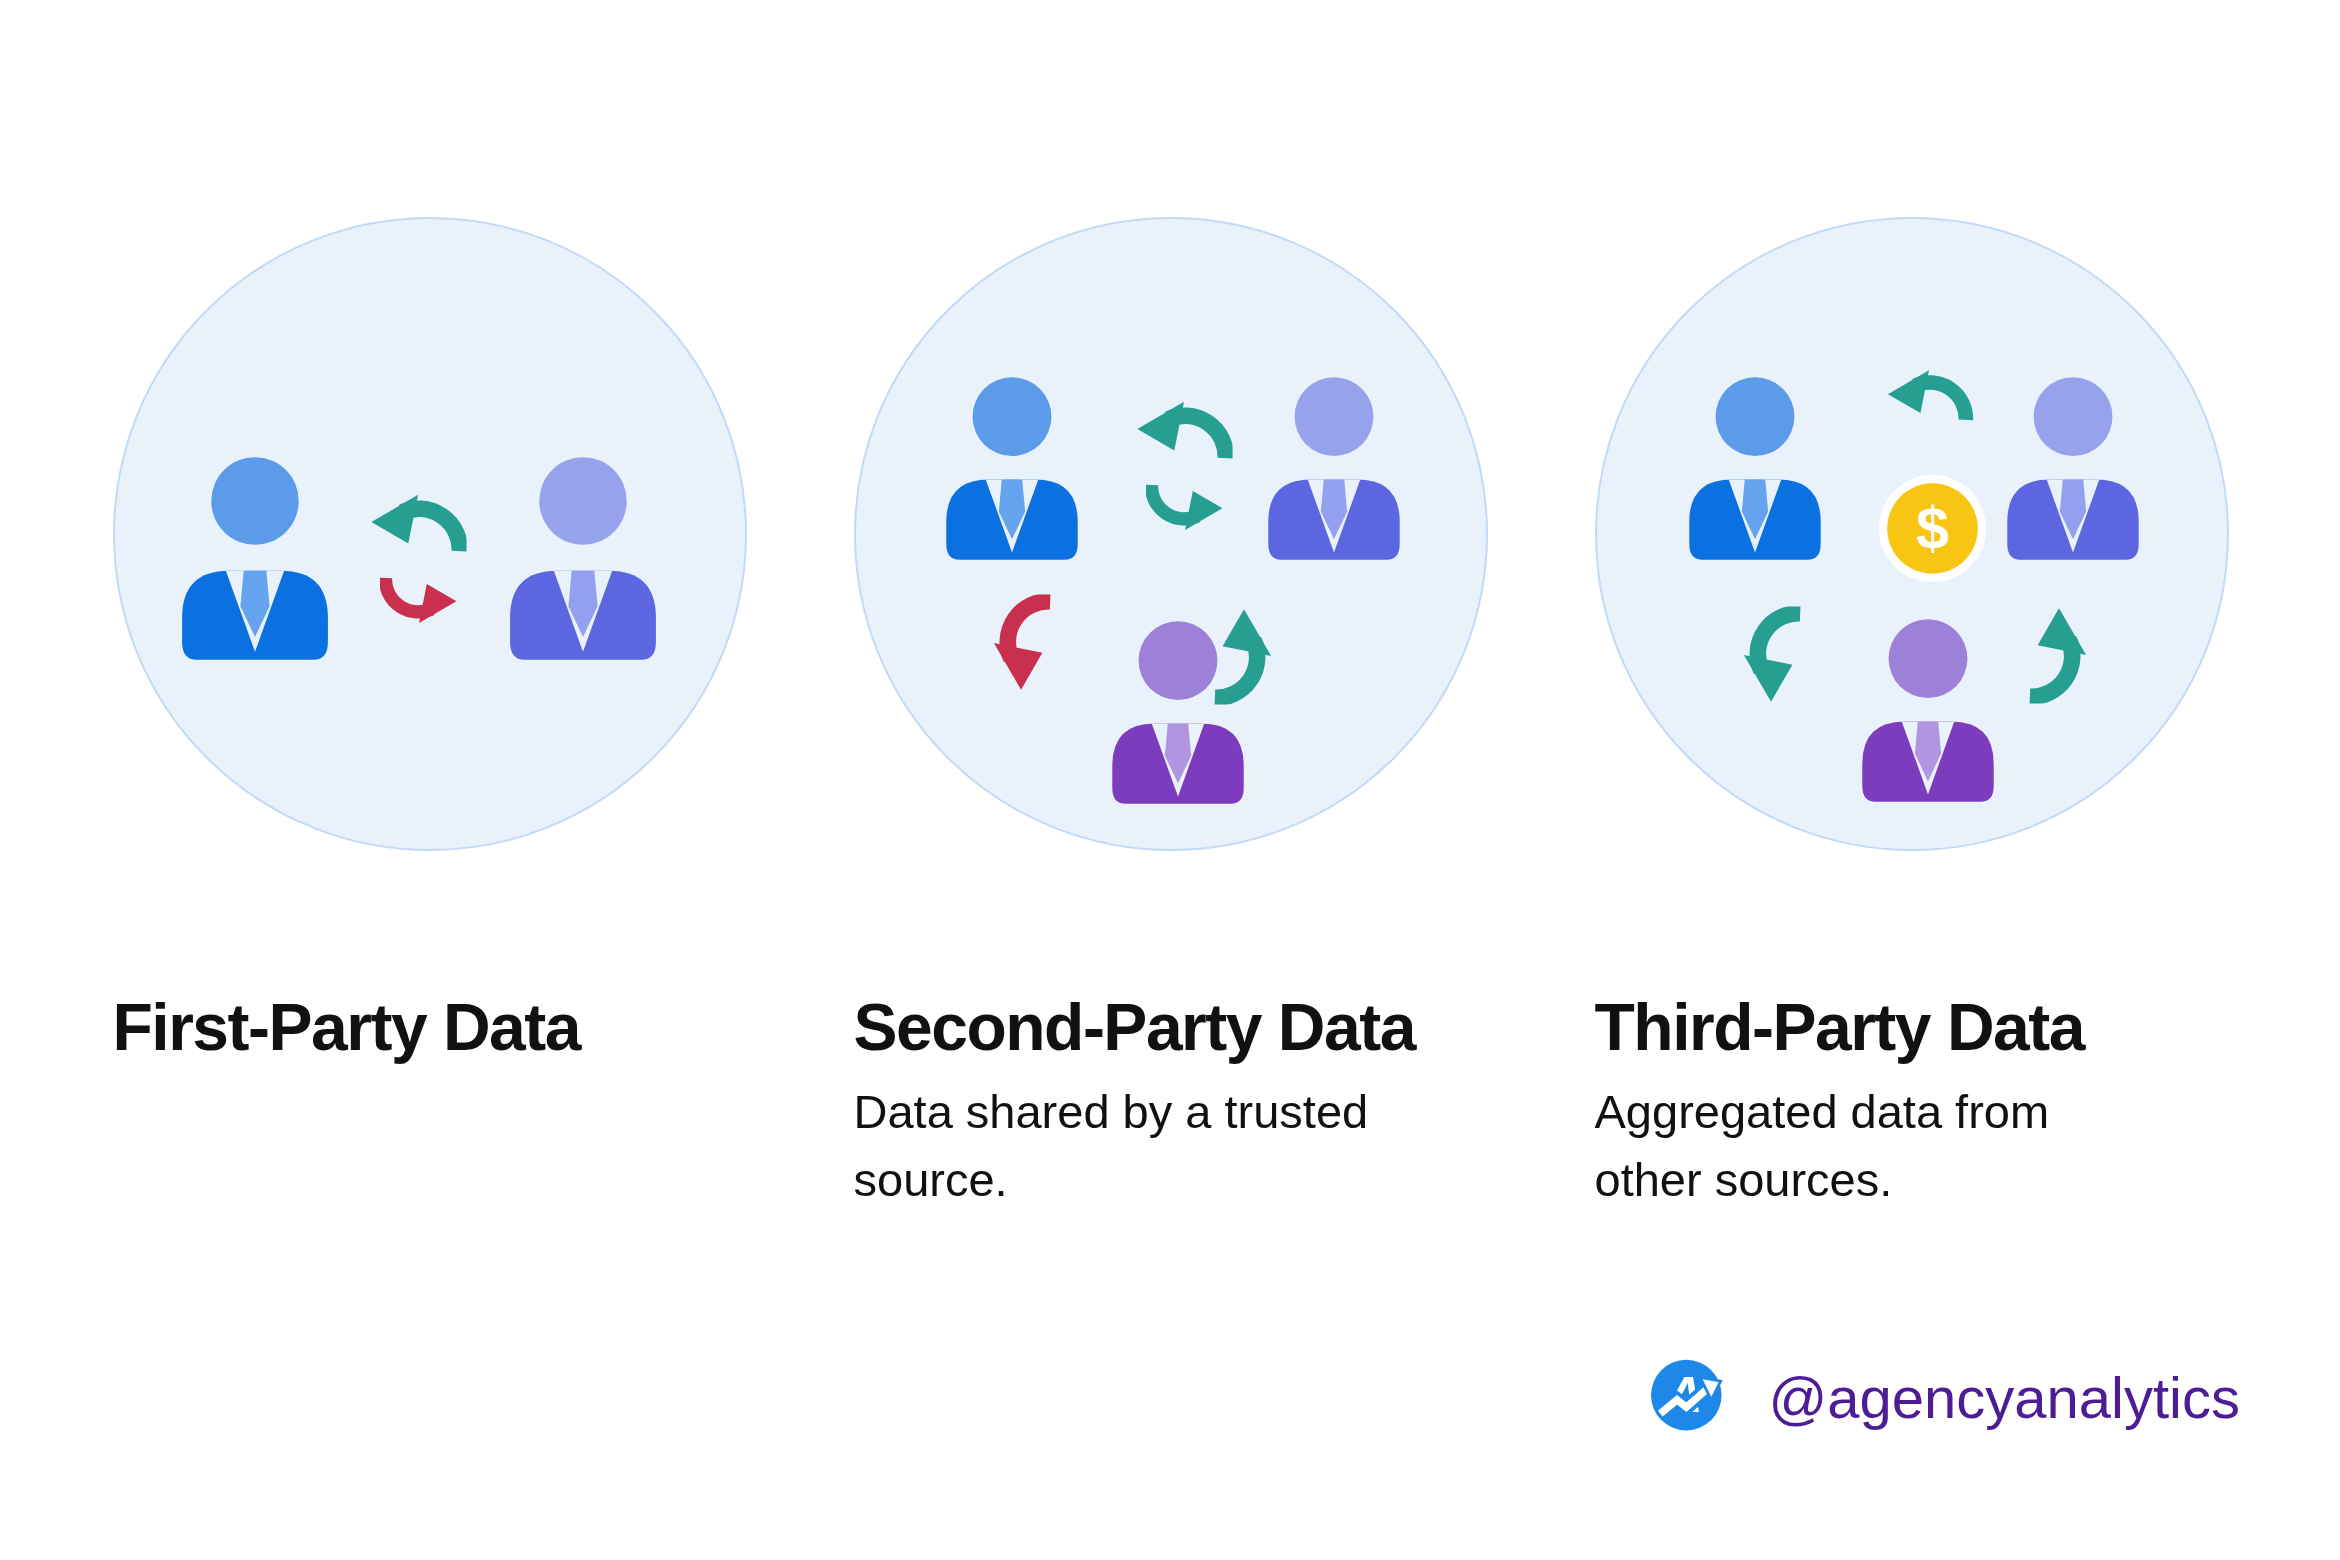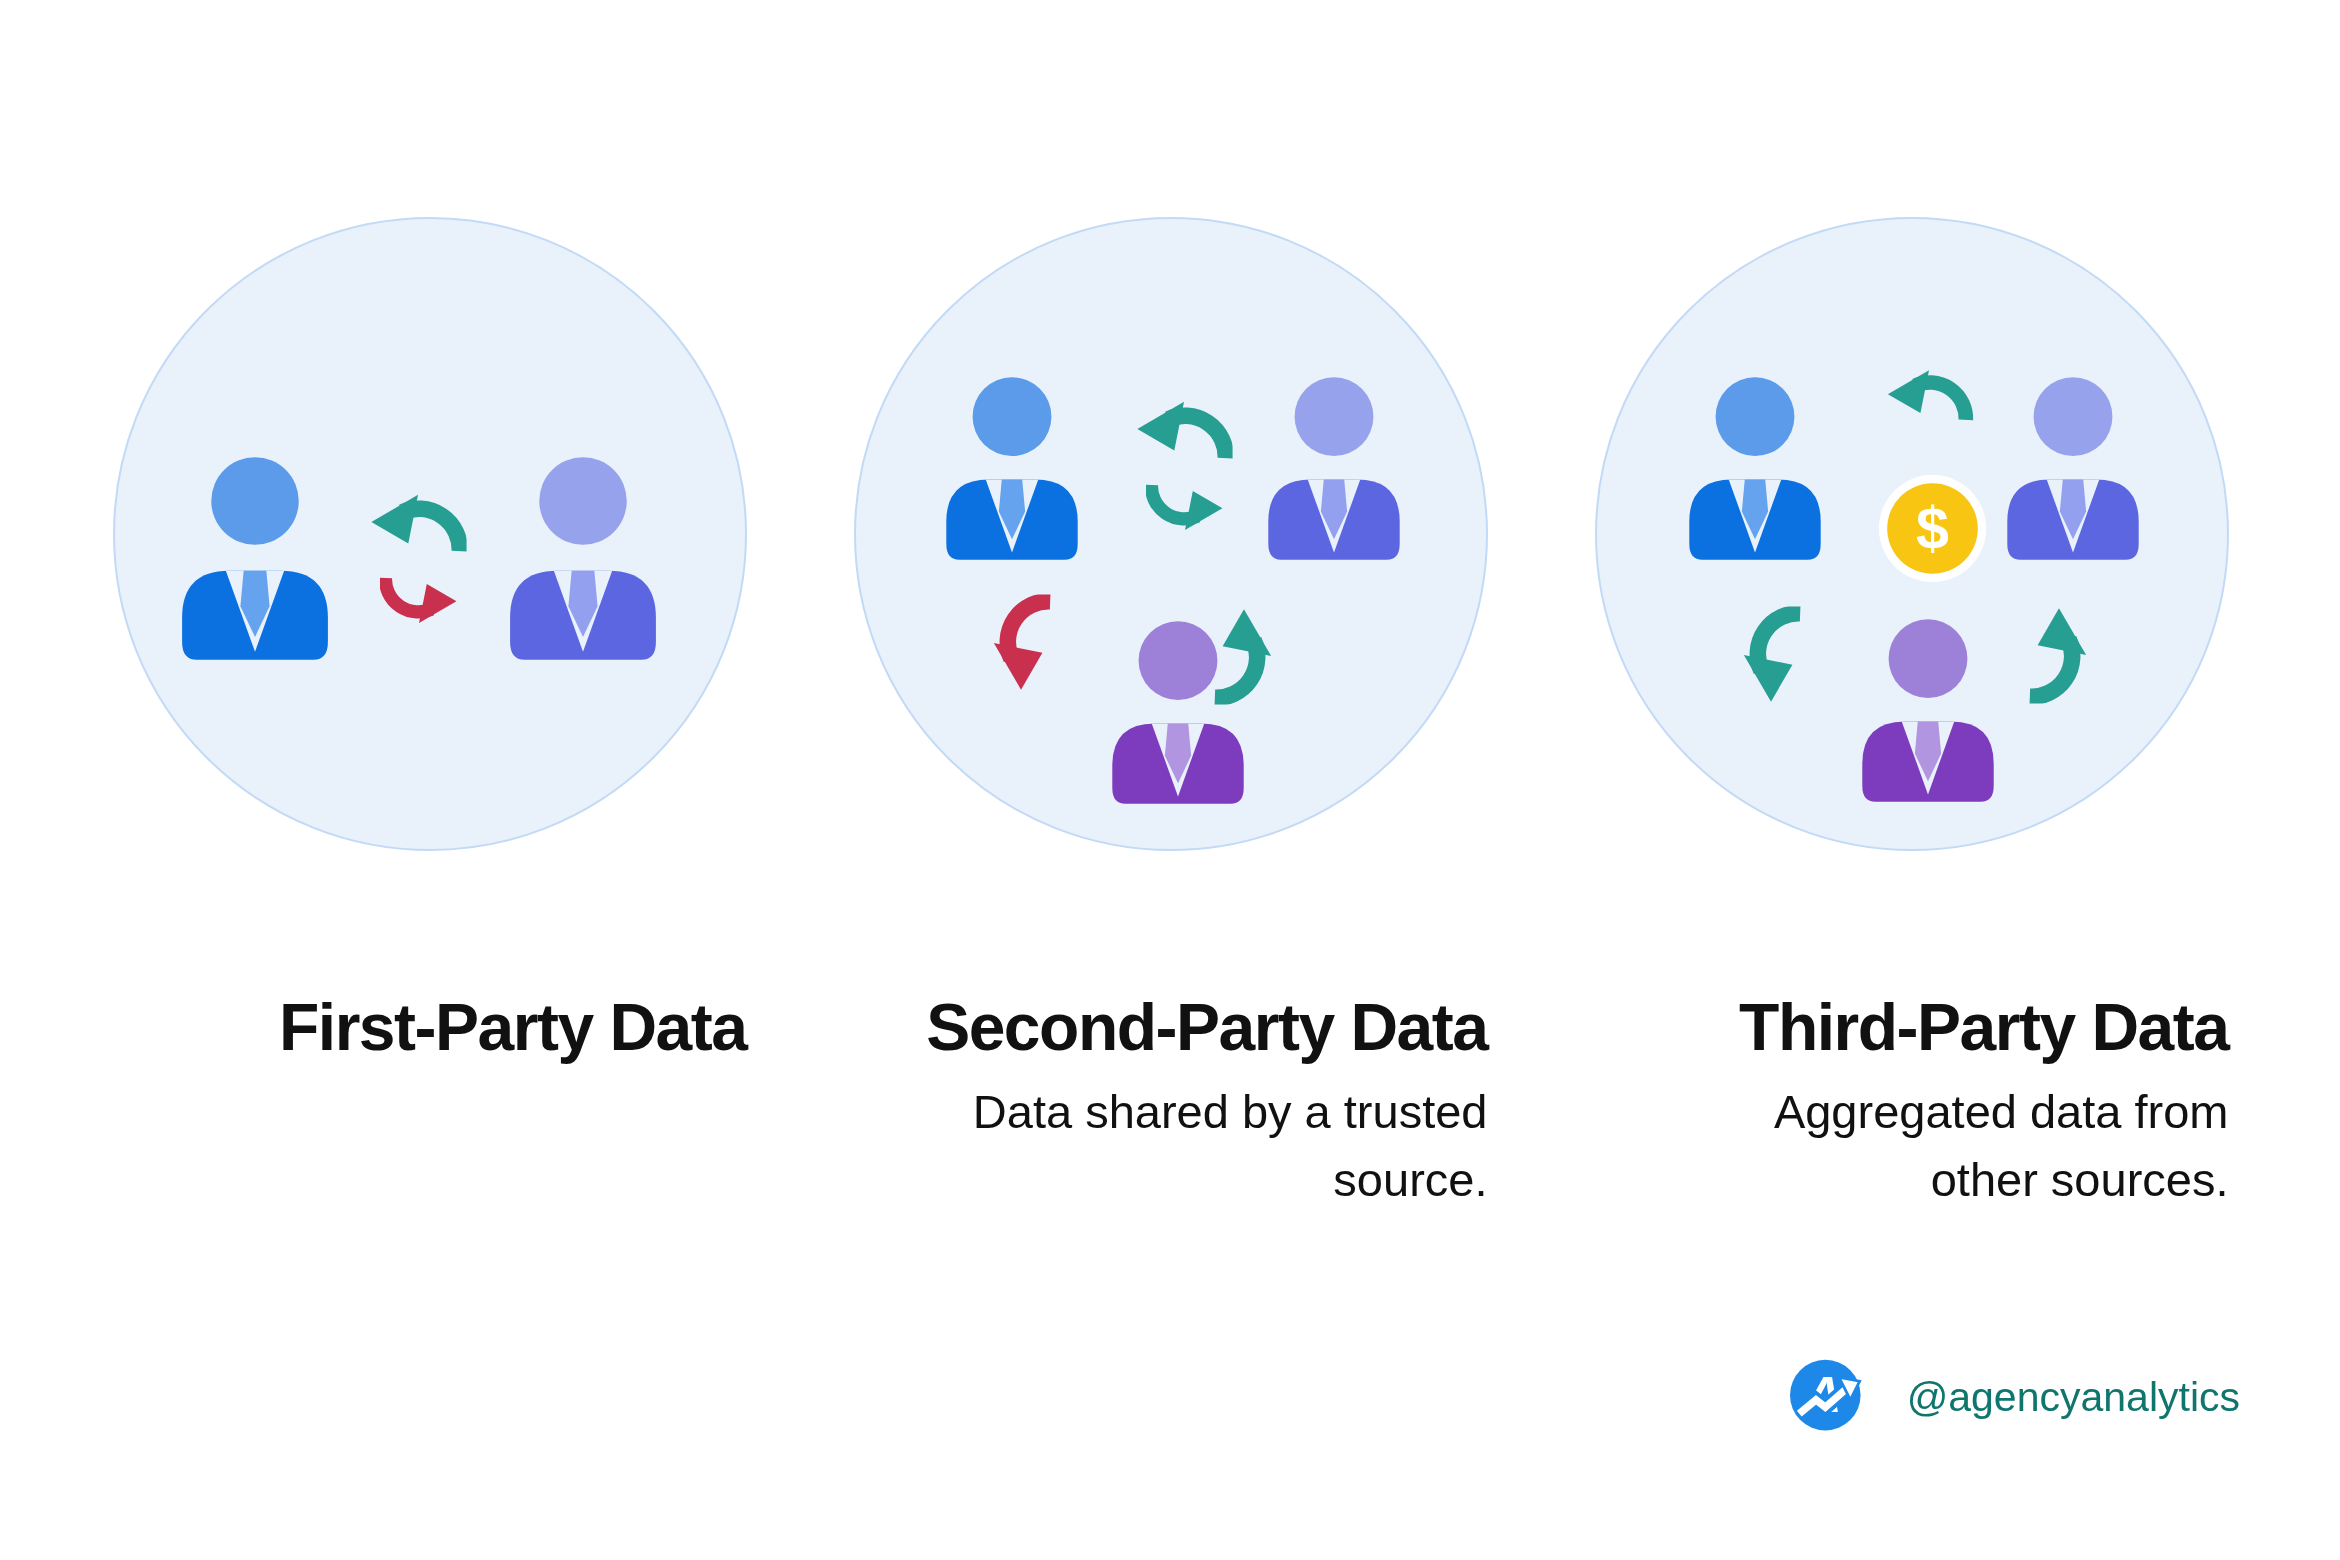--- a/index.html
+++ b/index.html
@@ -26,28 +26,28 @@
   .refresh .a1{left:0;top:0;width:98px;height:68px;}
   .refresh .a2{left:11.7px;top:84px;width:78px;height:55px;transform:rotate(180deg);}
   
   .hook{width:68px;height:101px;}
   .hook svg{position:absolute;left:-14.6px;top:16.6px;width:98px;height:68px;display:block;}
   .hook.down svg{transform:rotate(-90deg);}
   .hook.up svg{transform:rotate(90deg);}
   .undo-flat{width:94px;height:60px;display:block;}
   .coin{width:111px;height:111px;display:block;}
   
-  .label-col{width:634px;flex:0 0 auto;text-align:right;}
+  .label-col{width:634px;flex:0 0 auto;text-align:left;}
   .title{margin:0;font-size:66px;line-height:66px;font-weight:bold;letter-spacing:-1.5px;
          color:#111111;white-space:nowrap;}
   .desc{margin:17.6px 0 0 0;font-size:47px;line-height:68px;color:#111111;white-space:pre-line;}
   
   .brand{position:absolute;top:1358px;right:101px;display:flex;align-items:center;gap:35px;}
   .brand .logo{width:86px;height:78px;display:block;}
-  .handle{font-size:41px;color:#0f766e;}
+  .handle{font-size:58px;color:#4c1d95;}
   svg text{font-family:"Liberation Sans","DejaVu Sans",sans-serif;}
 </style>
 </head>
 <body>
 
 <svg width="0" height="0" style="position:absolute" aria-hidden="true">
   <defs>
     <symbol id="sym-person" viewBox="0 0 100 125">
       <circle cx="50" cy="27" r="27" fill="var(--head)"></circle>
       <path d="M14,125 Q5,125 5,114 L5,99 Q5,70 34,70 L66,70 Q95,70 95,99 L95,114 Q95,125 86,125 Z" fill="var(--body)"></path>

